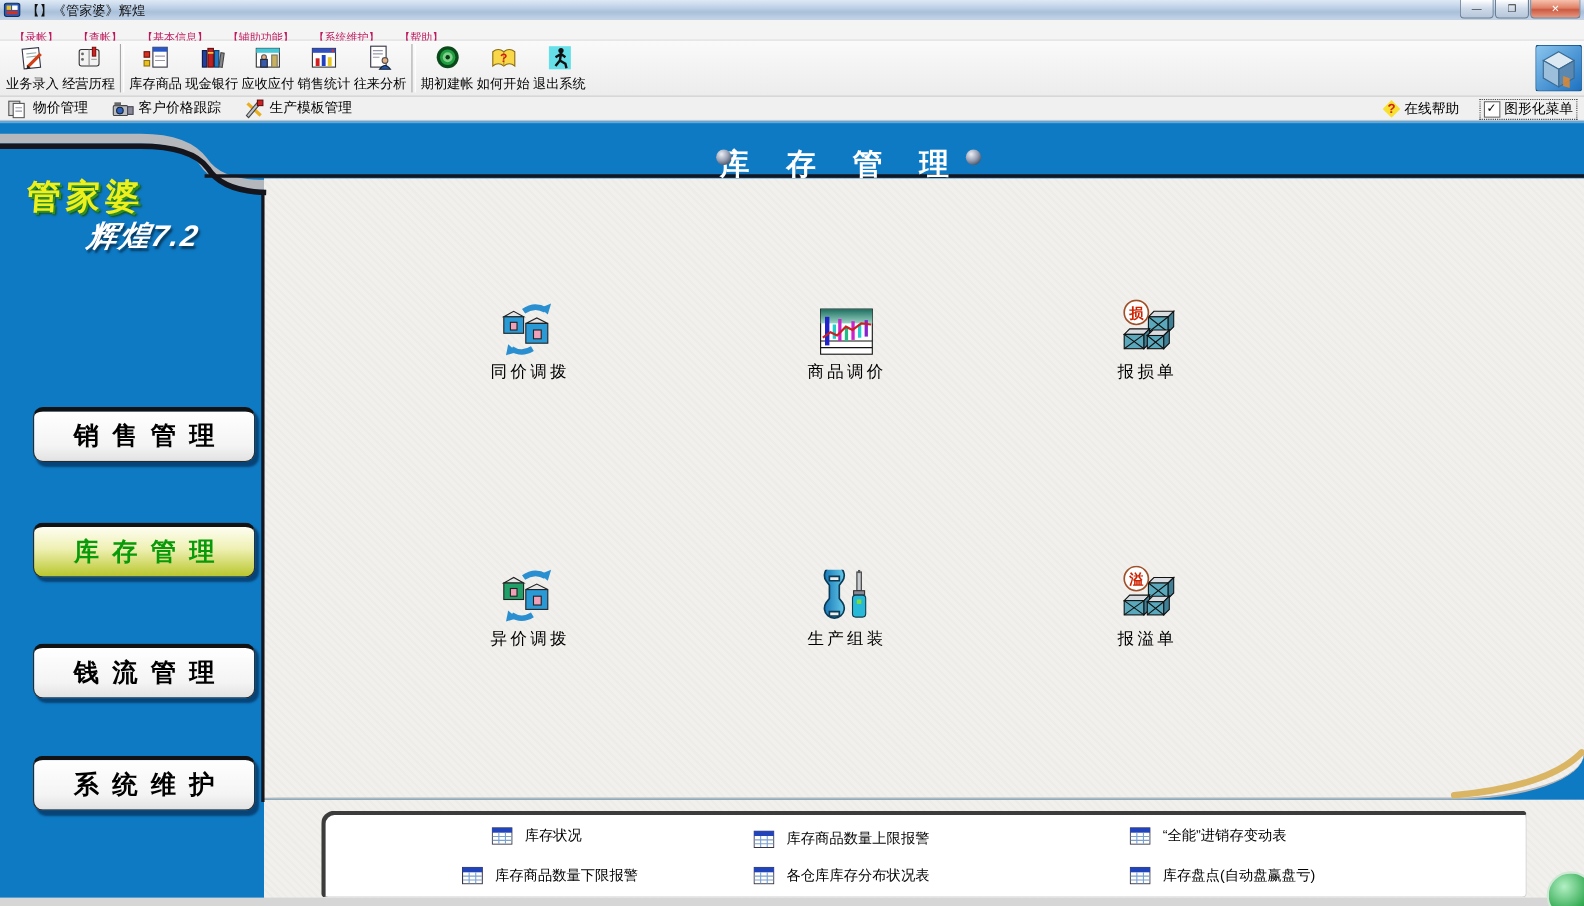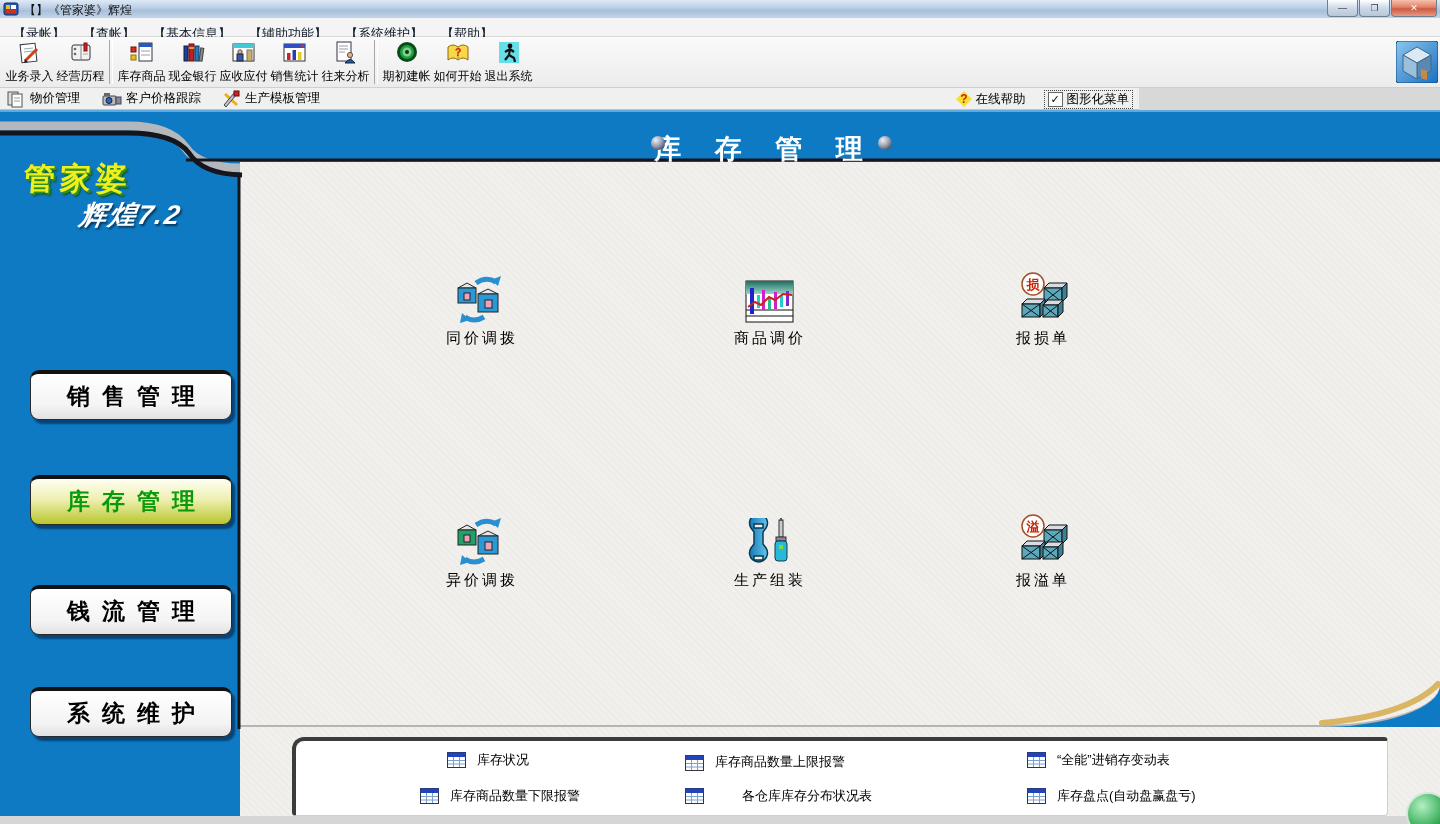--- a/index.html
+++ b/index.html
@@ -14,34 +14,34 @@
   .titlebar .title-text{position:absolute;left:24px;top:2px;font-size:12px;color:#111;white-space:nowrap;}
   .win-controls{position:absolute;right:3px;top:0;display:flex;}
   .win-btn{width:29px;height:16px;margin-left:1px;border:1px solid #6d7f92;border-top:none;
     border-radius:0 0 4px 4px;background:linear-gradient(180deg,#ffffff,#cdd9e8 50%,#b6c6da);
     font-size:9px;color:#333;display:flex;align-items:center;justify-content:center;line-height:1;}
   .win-btn.close{width:44px;background:linear-gradient(180deg,#f7c0ae 0%,#e08266 45%,#cc5a42 55%,#e89a84 100%);color:#fff;font-weight:bold;}
 
   
   .menubar{position:absolute;left:0;top:18px;width:1440px;height:19px;background:#f4f4f4;
     border-bottom:1px solid #d9d9d9;display:flex;align-items:center;padding-left:4px;box-sizing:border-box;}
-  .menu-item{font-size:13px;color:#0f172a;padding:0 9px;white-space:nowrap;cursor:default;margin-top:14px;}
+  .menu-item{font-size:10px;color:#be185d;padding:0 9px;white-space:nowrap;cursor:default;margin-top:14px;}
 
   
   .toolbar{position:absolute;left:0;top:37px;width:1440px;height:51px;
     background:linear-gradient(180deg,#fafafa,#ececec);border-bottom:1px solid #cfcfcf;
     display:flex;align-items:flex-start;padding:3px 0 0 4px;box-sizing:border-box;}
   .tb-item{width:51px;display:flex;flex-direction:column;align-items:center;cursor:default;}
   .tb-item svg{display:block;margin-bottom:2px;}
   .tb-label{font-size:12px;color:#000;white-space:nowrap;}
   .tb-sep{width:2px;height:44px;margin:0 3px;border-left:1px solid #a8a8a8;border-right:1px solid #ffffff;}
   .brand-cube{position:absolute;right:2px;top:41px;width:42px;height:42px;}
 
   
-  .subtoolbar{position:absolute;left:0;top:88px;width:1139px;height:22px;background:#f0f0f0;
+  .subtoolbar{position:absolute;left:0;top:88px;width:1440px;height:22px;background:#f0f0f0;
     border-bottom:1px solid #c4c4c4;display:flex;align-items:center;padding-left:6px;box-sizing:border-box;}
   .sub-item{display:flex;align-items:center;margin-right:20px;cursor:default;}
   .sub-item svg{margin-right:4px;}
   .sub-label{font-size:12.5px;color:#000;white-space:nowrap;}
   .sub-right{position:absolute;right:6px;top:0;height:22px;display:flex;align-items:center;}
   .help-wrap{display:flex;align-items:center;margin-right:18px;}
   .help-wrap svg{margin-right:4px;}
   .gfx-toggle{display:flex;align-items:center;border:1px dotted #444;padding:0 3px;height:17px;}
   .checkbox{width:13px;height:13px;background:#fff;border:1px solid #666;font-size:11px;line-height:12px;
     text-align:center;color:#000;margin-right:4px;font-weight:bold;}
@@ -86,21 +86,21 @@
   .m3{left:416px;top:494px;} .m4{left:704px;top:494px;} .m5{left:977px;top:494px;}
 
   
   .reports-panel{position:absolute;left:292px;top:737px;width:1096px;height:79px;background:#ffffff;
     border-top:4px solid #3c3c3c;border-left:4px solid #3c3c3c;border-right:1px solid #cfcfcf;
     border-bottom:1px solid #cfcfcf;border-radius:12px 4px 4px 4px;box-sizing:border-box;}
   .report-link{position:absolute;display:flex;align-items:center;cursor:pointer;}
   .report-link svg{margin-right:11px;flex:none;}
   .report-label{font-size:13px;color:#000;white-space:nowrap;}
   .r0{left:124px;top:10px;margin-left:27px;} .r1{left:389px;top:12px;align-items:flex-end;} .r2{left:731px;top:10px;}
-  .r3{left:124px;top:46px;} .r4{left:389px;top:46px;gap:27px;} .r5{left:731px;top:46px;}
+  .r3{left:124px;top:46px;} .r4{left:389px;top:46px;} .r5{left:731px;top:46px;}
 
   .bottom-strip{position:absolute;left:0;top:816px;width:1440px;height:8px;background:#d6d6d6;}
   .green-orb{position:absolute;right:-10px;bottom:-12px;width:40px;height:40px;border-radius:50%;
     background:radial-gradient(circle at 35% 30%,#b2f0c4,#33aa52 60%,#1a7434);border:2px solid #d2e8d6;}
 </style>
 </head>
 <body>
 
 <div id="app">
 

